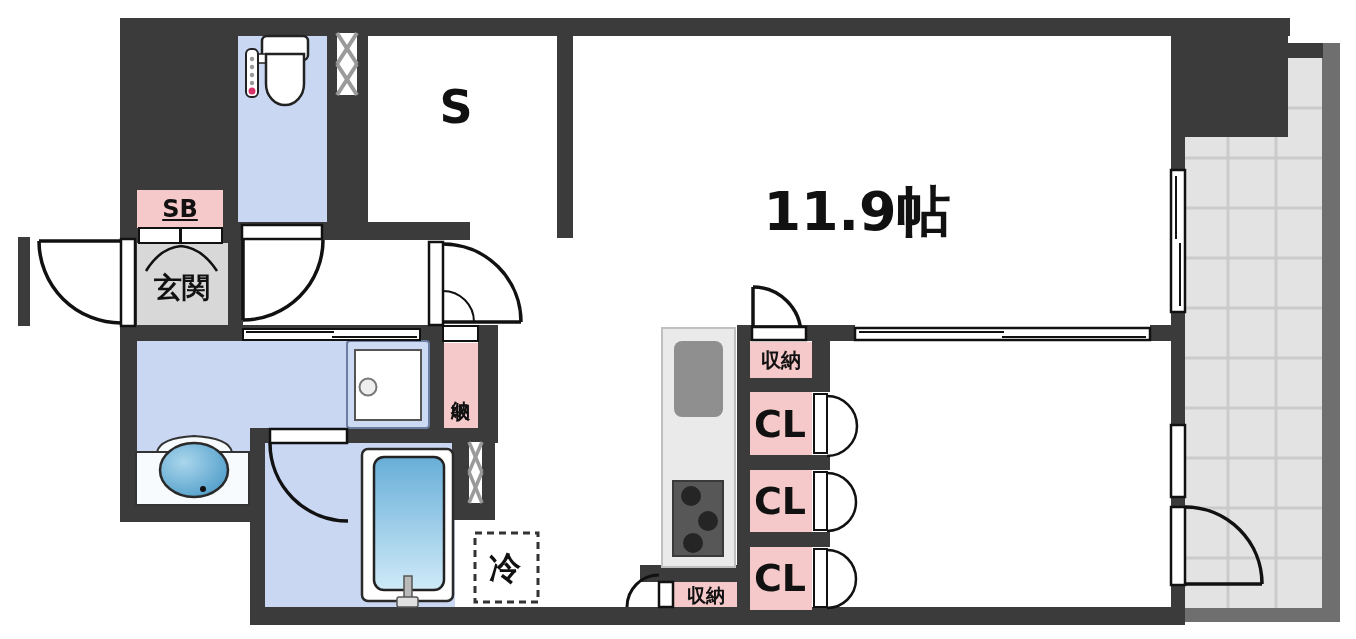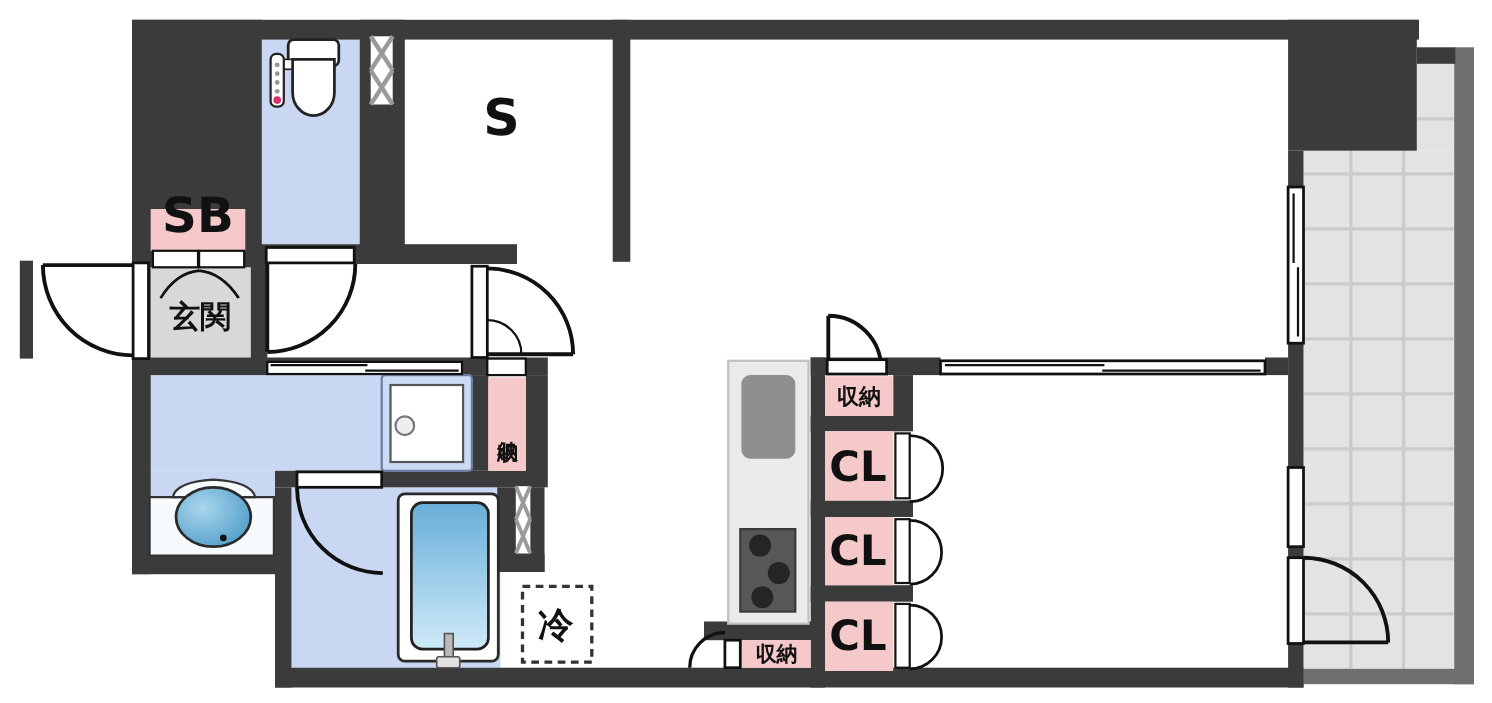--- a/index.html
+++ b/index.html
@@ -237,23 +237,24 @@
     <g>
       <rect x="139" y="228" width="41" height="15" fill="#fff" stroke-width="2"></rect>
       <rect x="181" y="228" width="41" height="15" fill="#fff" stroke-width="2"></rect>
       <path d="M146,271 Q160,248 181,246 M217,271 Q202,248 181,246" stroke-width="2.5"></path>
     </g>
   </g>
 </svg>
 
   <div class="lbl" style="left:456px;top:107px;font-size:46px;">S</div>
 
-
-
-  <div class="lbl" style="left:180px;top:197px;font-size:44px;">SB</div>
+  <div class="lbl" style="left:857px;top:212px;font-size:54px;">11.9帖</div>
+
+
+  <div class="lbl" style="left:180px;top:209px;font-size:24px;text-decoration:underline;">SB</div>
   <div class="lbl" style="left:182px;top:288px;font-size:28px;">玄関</div>
 
   <div class="lbl" style="left:781px;top:360px;font-size:20px;">収納</div>
   <div class="lbl vert" style="left:461px;top:386px;font-size:19px;">収納</div>
   <div class="lbl" style="left:706px;top:595px;font-size:19px;">収納</div>
 
   <div class="lbl" style="left:780px;top:424px;font-size:38px;">CL</div>
   <div class="lbl" style="left:780px;top:501px;font-size:38px;">CL</div>
   <div class="lbl" style="left:780px;top:578px;font-size:38px;">CL</div>
 

